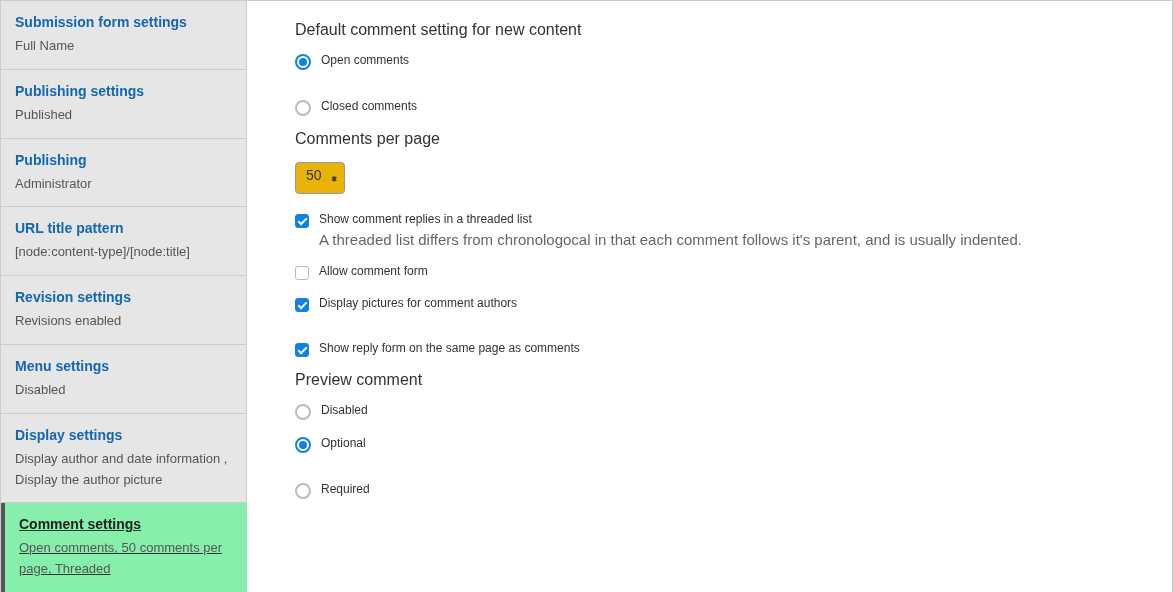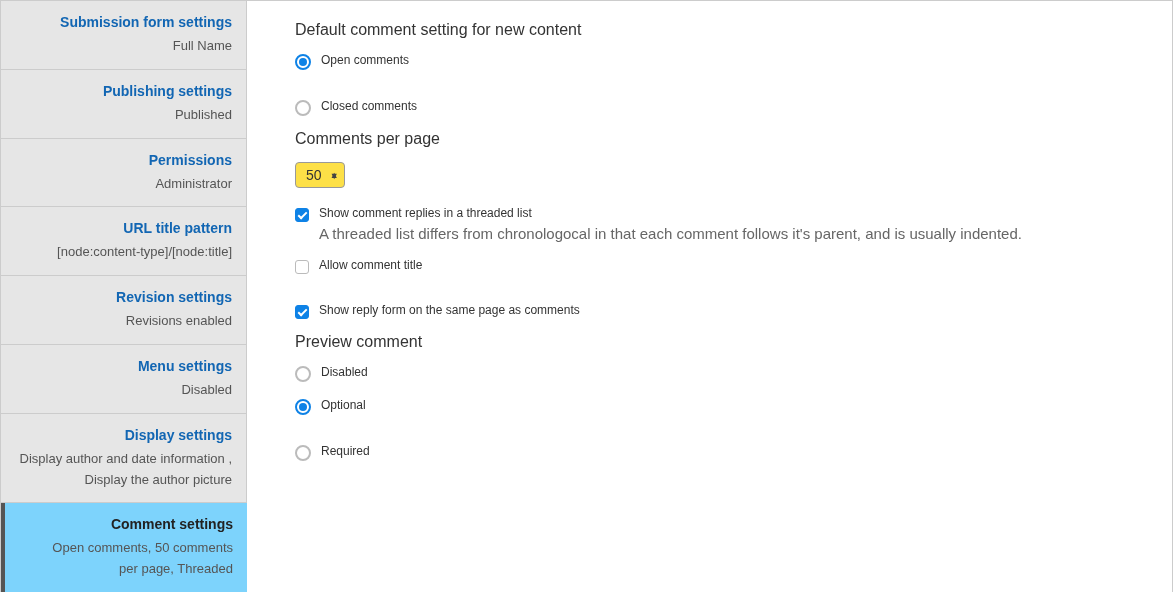--- a/index.html
+++ b/index.html
@@ -16,33 +16,33 @@
     .container {
       display: flex;
       width: 1173px;
       border: 1px solid #ccc;
       background: #fff;
     }
     .sidebar {
       width: 246px;
       background: #e6e6e6;
       border-right: 1px solid #ccc;
-      text-align: right;
     }
     .sidebar-item {
       padding: 11px 14px 12px;
       border-bottom: 1px solid #ccc;
       cursor: pointer;
       line-height: 1.5;
     }
     .sidebar-item.active {
-      background: #7dd3fc;
+      background: #86efac;
       border-left: 4px solid #555;
-      padding-left: 28px;
+      padding-left: 14px;
       margin-right: -1px;
+      text-decoration: underline;
     }
     .sidebar-item-title {
       color: #1266B3;
       font-weight: 600;
       font-size: 14px;
       display: block;
     }
     .sidebar-item.active .sidebar-item-title {
       color: #222;
       font-weight: 700;
@@ -143,24 +143,24 @@
     .select-wrapper {
       position: relative;
       display: inline-block;
       margin-bottom: 4px;
     }
     .select {
       border: 1px solid #999;
       border-radius: 4px;
       padding: 4px 22px 4px 10px;
       font-size: 14px;
-      background: #fde047;
+      background: #eab308;
       cursor: pointer;
       display: inline-block;
-      height: 26px;
+      height: 32px;
       line-height: 16px;
     }
     .select-arrow {
       position: absolute;
       right: 6px;
       top: 50%;
       transform: translateY(-50%);
       pointer-events: none;
       font-size: 9px;
       color: #444;
@@ -186,21 +186,21 @@
   <div class="sidebar">
     <div class="sidebar-item">
       <span class="sidebar-item-title">Submission form settings</span>
       <span class="sidebar-item-summary">Full Name</span>
     </div>
     <div class="sidebar-item">
       <span class="sidebar-item-title">Publishing settings</span>
       <span class="sidebar-item-summary">Published</span>
     </div>
     <div class="sidebar-item">
-      <span class="sidebar-item-title">Permissions</span>
+      <span class="sidebar-item-title">Publishing</span>
       <span class="sidebar-item-summary">Administrator</span>
     </div>
     <div class="sidebar-item">
       <span class="sidebar-item-title">URL title pattern</span>
       <span class="sidebar-item-summary">[node:content-type]/[node:title]</span>
     </div>
     <div class="sidebar-item">
       <span class="sidebar-item-title">Revision settings</span>
       <span class="sidebar-item-summary">Revisions enabled</span>
     </div>
@@ -242,21 +242,25 @@
     <div class="group">
       <div class="option-row">
         <span class="checkbox checked"></span>
         <div class="option-body">
           <span class="option-label">Show comment replies in a threaded list</span>
           <span class="help-text">A threaded list differs from chronologocal in that each comment follows it's parent, and is usually indented.</span>
         </div>
       </div>
       <div class="option-row">
         <span class="checkbox"></span>
-        <span class="option-label">Allow comment title</span>
+        <span class="option-label">Allow comment form</span>
+      </div>
+      <div class="option-row">
+        <span class="checkbox checked"></span>
+        <span class="option-label">Display pictures for comment authors</span>
       </div>
       <div class="option-row">
         <span class="checkbox checked"></span>
         <span class="option-label">Show reply form on the same page as comments</span>
       </div>
     </div>
 
     <div class="group">
       <div class="section-heading">Preview comment</div>
       <div class="option-row">

